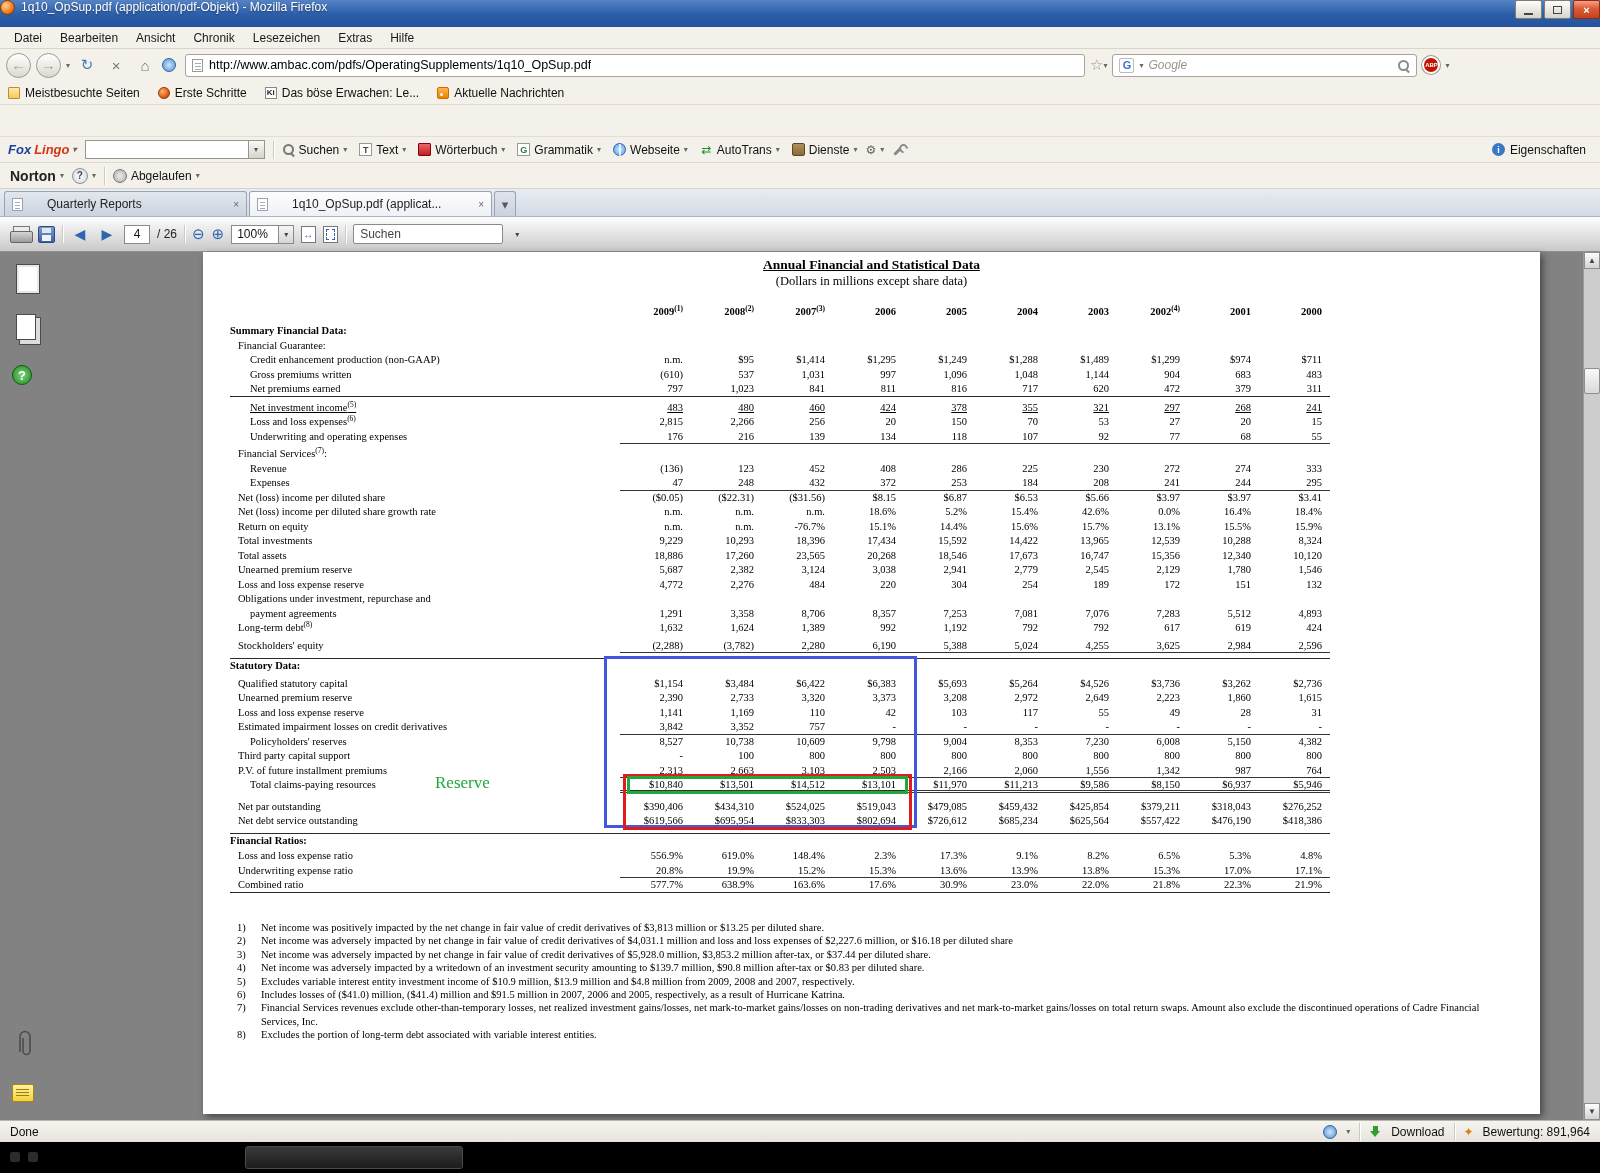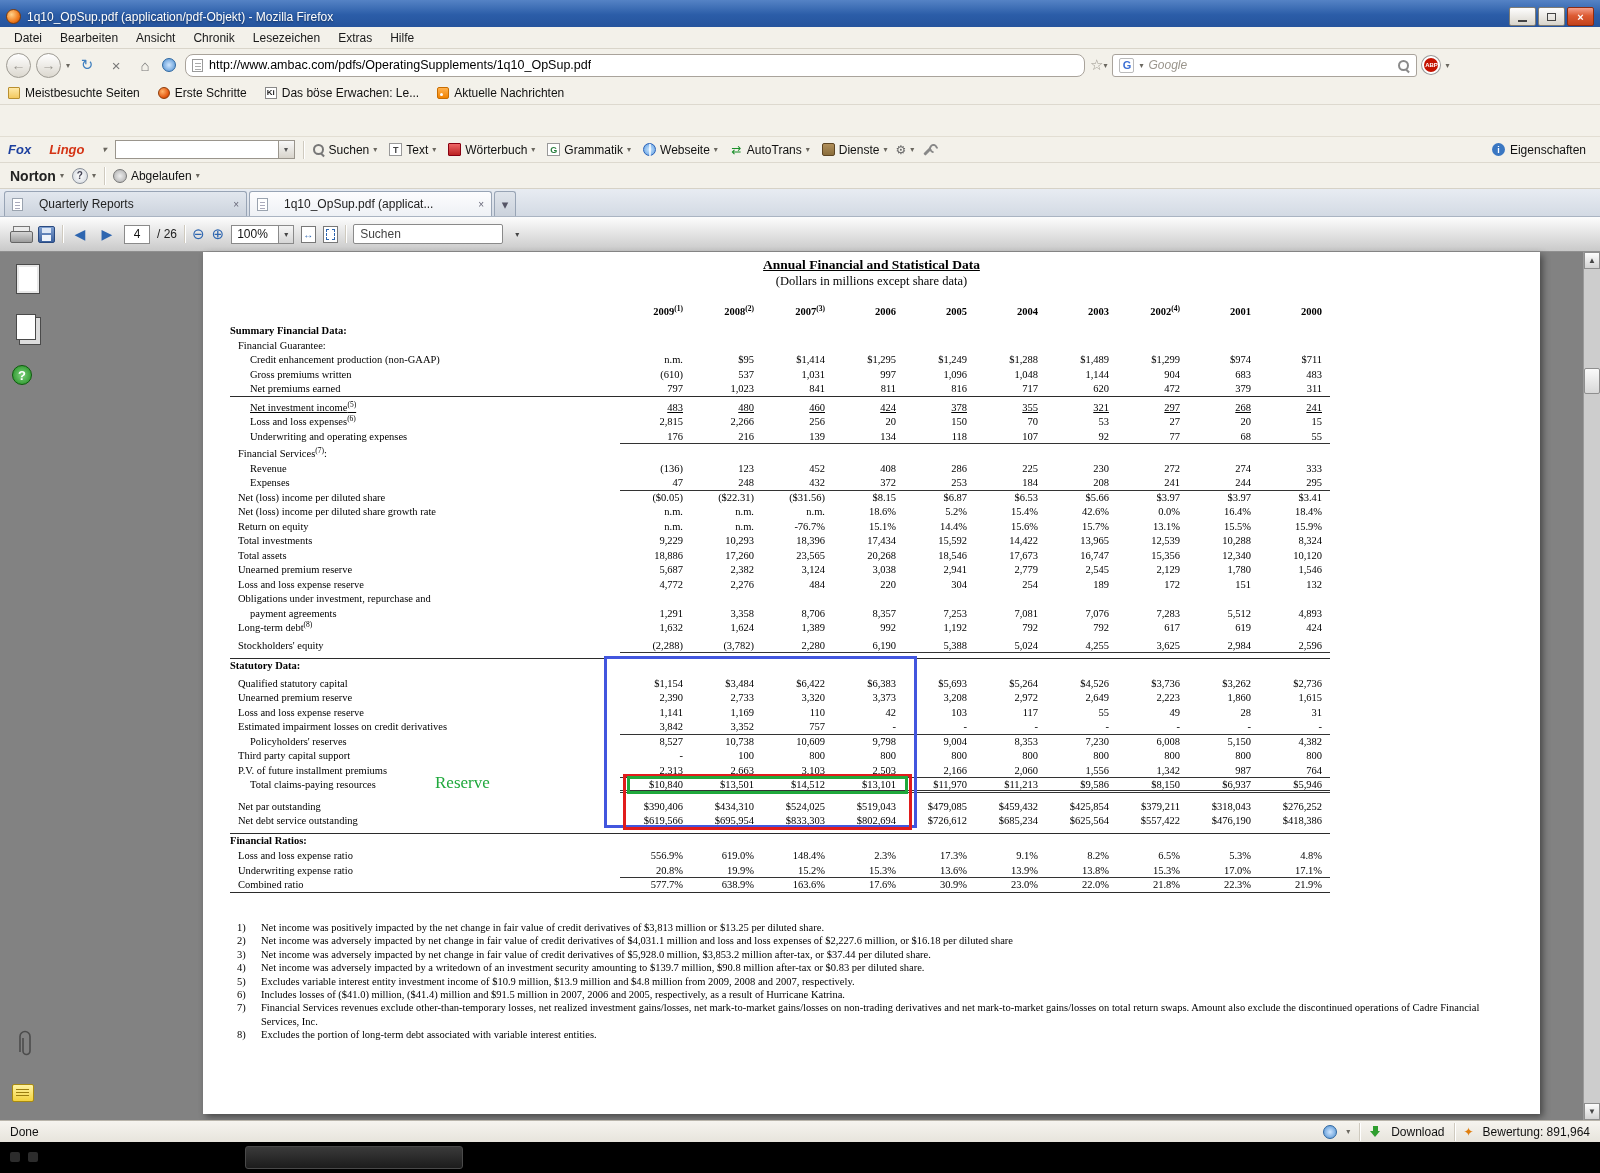--- a/index.html
+++ b/index.html
@@ -1,36 +1,36 @@
 <!DOCTYPE html>
 <html><head>
 <meta charset="utf-8">
 <style>
 *{margin:0;padding:0;box-sizing:border-box}
 html,body{width:1600px;height:1173px}
 body{position:relative;font-family:"Liberation Sans",sans-serif;background:#0b0b0b;overflow:hidden;font-size:12px;color:#111}
 .bar{position:absolute;left:0;width:1600px}
 
-.titlebar{top:0;height:33px;background:linear-gradient(180deg,#5583c5,#2b5da8 45%,#234f97);display:flex;align-items:center;gap:6px;padding:0 6px;color:#fff}
+.titlebar{top:0;height:33px;background:linear-gradient(180deg,#5583c5,#2b5da8 45%,#234f97);display:flex;align-items:flex-start;gap:6px;padding:0 0;color:#fff}
 .app-icon{width:15px;height:15px;border-radius:50%;background:radial-gradient(circle at 35% 35%,#ffd28a,#f07b1d 60%,#b04a08);border:1px solid #7e3b0a;flex:none}
 .title-text{font-size:12px;text-shadow:0 1px 2px rgba(0,0,0,.45)}
 .winbtns{margin-left:auto;display:flex;gap:2px}
 .winbtn{width:27px;height:19px;background:linear-gradient(#fefefe,#d8d4cb);border:1px solid #7f7c74;border-radius:2px;display:flex;align-items:center;justify-content:center;color:#333}
 .winbtn .minbar{width:9px;height:2px;background:#444;margin-top:8px}
 .winbtn .maxbox{width:9px;height:8px;border:1.5px solid #444}
 .winbtn.close{background:linear-gradient(#f5a08b,#dd5b33 45%,#c2421d);color:#fff;border-color:#8d2b10;font-size:11px;font-weight:bold}
 
 .menubar{top:27px;height:22px;background:#f3f1ea;border-bottom:1px solid #d9d5ca;display:flex;align-items:center;padding:0 6px;gap:2px}
 .menu-item{padding:2px 8px;color:#1a1a1a}
 
 .navbar{top:49px;height:32px;background:#f3f1ea;display:flex;align-items:center;padding:0 6px;gap:5px}
 .circle-btn{width:25px;height:25px;border-radius:50%;border:1px solid #9d9a92;background:linear-gradient(#fff,#dcd8cf);color:#9a9790;font-size:14px;display:flex;align-items:center;justify-content:center}
 .flat-btn{width:24px;height:24px;display:flex;align-items:center;justify-content:center;font-size:15px;color:#777}
 .caret{font-size:8px;color:#6a675f}
-.url-field{width:900px;height:23px;background:#fff;border:1px solid #a9a39b;border-radius:8px;display:flex;align-items:center;gap:6px;padding:0 6px;margin-left:4px}
+.url-field{width:900px;height:23px;background:#fff;border:1px solid #a9a39b;border-radius:3px;display:flex;align-items:center;gap:6px;padding:0 6px;margin-left:4px}
 .doc-ico{width:11px;height:13px;background:#fff;border:1px solid #9a9a9a;position:relative;flex:none}
 .doc-ico::after{content:"";position:absolute;left:2px;top:3px;width:6px;height:1px;background:#aaa;box-shadow:0 3px #aaa,0 6px #aaa}
 .url-text{font-size:12.5px;color:#000;white-space:nowrap;overflow:hidden}
 .star-btn{font-size:15px;color:#9b978e;display:flex;align-items:center}
 .g-box{width:305px;height:23px;background:#fff;border:1px solid #a9a39b;border-radius:3px;display:flex;align-items:center;gap:5px;padding:0 6px}
 .g-ico{width:15px;height:15px;border:1px solid #bbb;border-radius:2px;color:#3b6fd4;font-weight:bold;font-size:11px;display:flex;align-items:center;justify-content:center;background:#fff;flex:none}
 .g-text{color:#9a958c;font-style:italic;flex:1}
 .mag{width:13px;height:13px;position:relative;flex:none}
 .mag::before{content:"";position:absolute;left:1px;top:1px;width:7px;height:7px;border:2px solid #8a8a8a;border-radius:50%}
 .mag::after{content:"";position:absolute;left:10px;top:10px;width:4px;height:2px;background:#8a8a8a;transform:rotate(45deg);transform-origin:0 0}
@@ -41,21 +41,21 @@
 .bm-ico{width:12px;height:12px;flex:none;display:flex;align-items:center;justify-content:center}
 .folder-icon{background:linear-gradient(#ffe9a8,#f3c95f);border:1px solid #b98f2f;border-radius:1px}
 .firefox-icon{border-radius:50%;background:radial-gradient(circle at 35% 35%,#ffb36b,#e4570f 65%,#a23405);border:1px solid #8d3a07}
 .ki-icon{background:#fff;border:1px solid #888;font-size:8px;color:#222;font-weight:bold}
 .rss-icon{background:linear-gradient(#ffb24f,#f08200);border:1px solid #c96d00;border-radius:2px;position:relative}
 .rss-icon::after{content:"";position:absolute;left:2px;bottom:2px;width:3px;height:3px;background:#fff;border-radius:50%}
 
 .sparebar{top:105px;height:32px;background:#f3f1ea;border-bottom:1px solid #e2ded3}
 
 .foxlingo{top:137px;height:26px;background:#f3f1ea;border-bottom:1px solid #ddd9cf;display:flex;align-items:center;padding:0 8px;gap:8px}
-.fl-brand{font-weight:bold;font-style:italic;font-size:13px;display:flex;align-items:center;gap:18px}
+.fl-brand{font-weight:bold;font-style:italic;font-size:13px;display:flex;align-items:center;gap:3px}
 .fl-fox{color:#1c3f9e}.fl-lingo{color:#d43415}
 .fl-combo{width:180px;height:19px;background:#fff;border:1px solid #9a958c;display:flex;align-items:center;justify-content:flex-end}
 .fl-combo-btn{width:16px;height:17px;background:linear-gradient(#f8f8f8,#d8d4cb);border-left:1px solid #9a958c;display:flex;align-items:center;justify-content:center;font-size:8px;color:#555}
 .fl-items{display:flex;align-items:center;gap:12px}
 .fl-item{display:flex;align-items:center;gap:4px}
 .vsep{width:1px;height:18px;background:#cfcabf;box-shadow:1px 0 #fff}
 .fl-right{margin-left:auto;display:flex;align-items:center;gap:5px;padding-right:6px}
 .fl-ico{width:13px;height:13px;display:flex;align-items:center;justify-content:center;font-size:9px;flex:none;position:relative}
 .magnifier-icon::before{content:"";position:absolute;left:1px;top:1px;width:7px;height:7px;border:2px solid #777;border-radius:50%}
 .magnifier-icon::after{content:"";position:absolute;left:10px;top:10px;width:4px;height:2px;background:#777;transform:rotate(45deg);transform-origin:0 0}
@@ -76,21 +76,21 @@
 .props-icon{width:13px;height:13px;border-radius:50%;background:#3a77c2;color:#fff;font-size:9px;font-weight:bold;display:flex;align-items:center;justify-content:center}
 .props-icon::after{content:"i"}
 
 .norton{top:163px;height:26px;background:#f3f1ea;border-bottom:1px solid #d6d2c7;display:flex;align-items:center;gap:8px;padding:0 10px}
 .norton-brand{font-weight:bold;font-size:14px;color:#222}
 .norton-badge{width:16px;height:16px;border-radius:50%;background:radial-gradient(#fff,#cfd4da);border:1px solid #8a909a;color:#445;display:flex;align-items:center;justify-content:center;font-size:10px;font-weight:bold;flex:none}
 .expired-ico{width:14px;height:14px;border-radius:50%;background:radial-gradient(#eee,#aaa);border:1px solid #777;flex:none}
 .nt-group{display:flex;align-items:center;gap:4px}
 
 .tabbar{top:189px;height:28px;background:linear-gradient(#e8ecf2,#d3dae4);border-bottom:1px solid #aab4c2;display:flex;align-items:flex-end;padding:3px 4px 0;gap:2px}
-.tab{width:243px;height:25px;display:flex;align-items:center;gap:16px;padding:0 7px;background:linear-gradient(#e2e7ee,#ccd3dd);border:1px solid #98a4b5;border-bottom:none;border-radius:3px 3px 0 0;font-size:12px;color:#222}
+.tab{width:243px;height:25px;display:flex;align-items:center;gap:24px;padding:0 7px;background:linear-gradient(#e2e7ee,#ccd3dd);border:1px solid #98a4b5;border-bottom:none;border-radius:3px 3px 0 0;font-size:12px;color:#222}
 .tab.active{background:linear-gradient(#fdfdfe,#eef1f5)}
 .tab-ico{width:11px;height:13px;background:#fff;border:1px solid #9aa3af;position:relative;flex:none}
 .tab-ico::after{content:"";position:absolute;left:2px;top:3px;width:5px;height:1px;background:#aab;box-shadow:0 3px #aab,0 6px #aab}
 .tab-label{flex:1;white-space:nowrap;overflow:hidden;text-overflow:ellipsis}
 .tab-close{font-size:10px;color:#667}
 .newtab-stub{width:22px;height:25px;border:1px solid #98a4b5;border-bottom:none;border-radius:3px 3px 0 0;background:linear-gradient(#dfe4eb,#cbd2dc);display:flex;align-items:center;justify-content:center;color:#556;font-size:13px}
 
 .pdfbar{top:217px;height:35px;background:linear-gradient(#fdfdfd,#e6e6e6 45%,#c9c9c9);border-bottom:1px solid #8f8f8f;display:flex;align-items:center;gap:7px;padding:0 10px}
 .printer-icon{width:21px;height:17px;position:relative}
 .printer-icon::before{content:"";position:absolute;left:3px;top:0;width:15px;height:6px;background:#ececec;border:1px solid #777}

